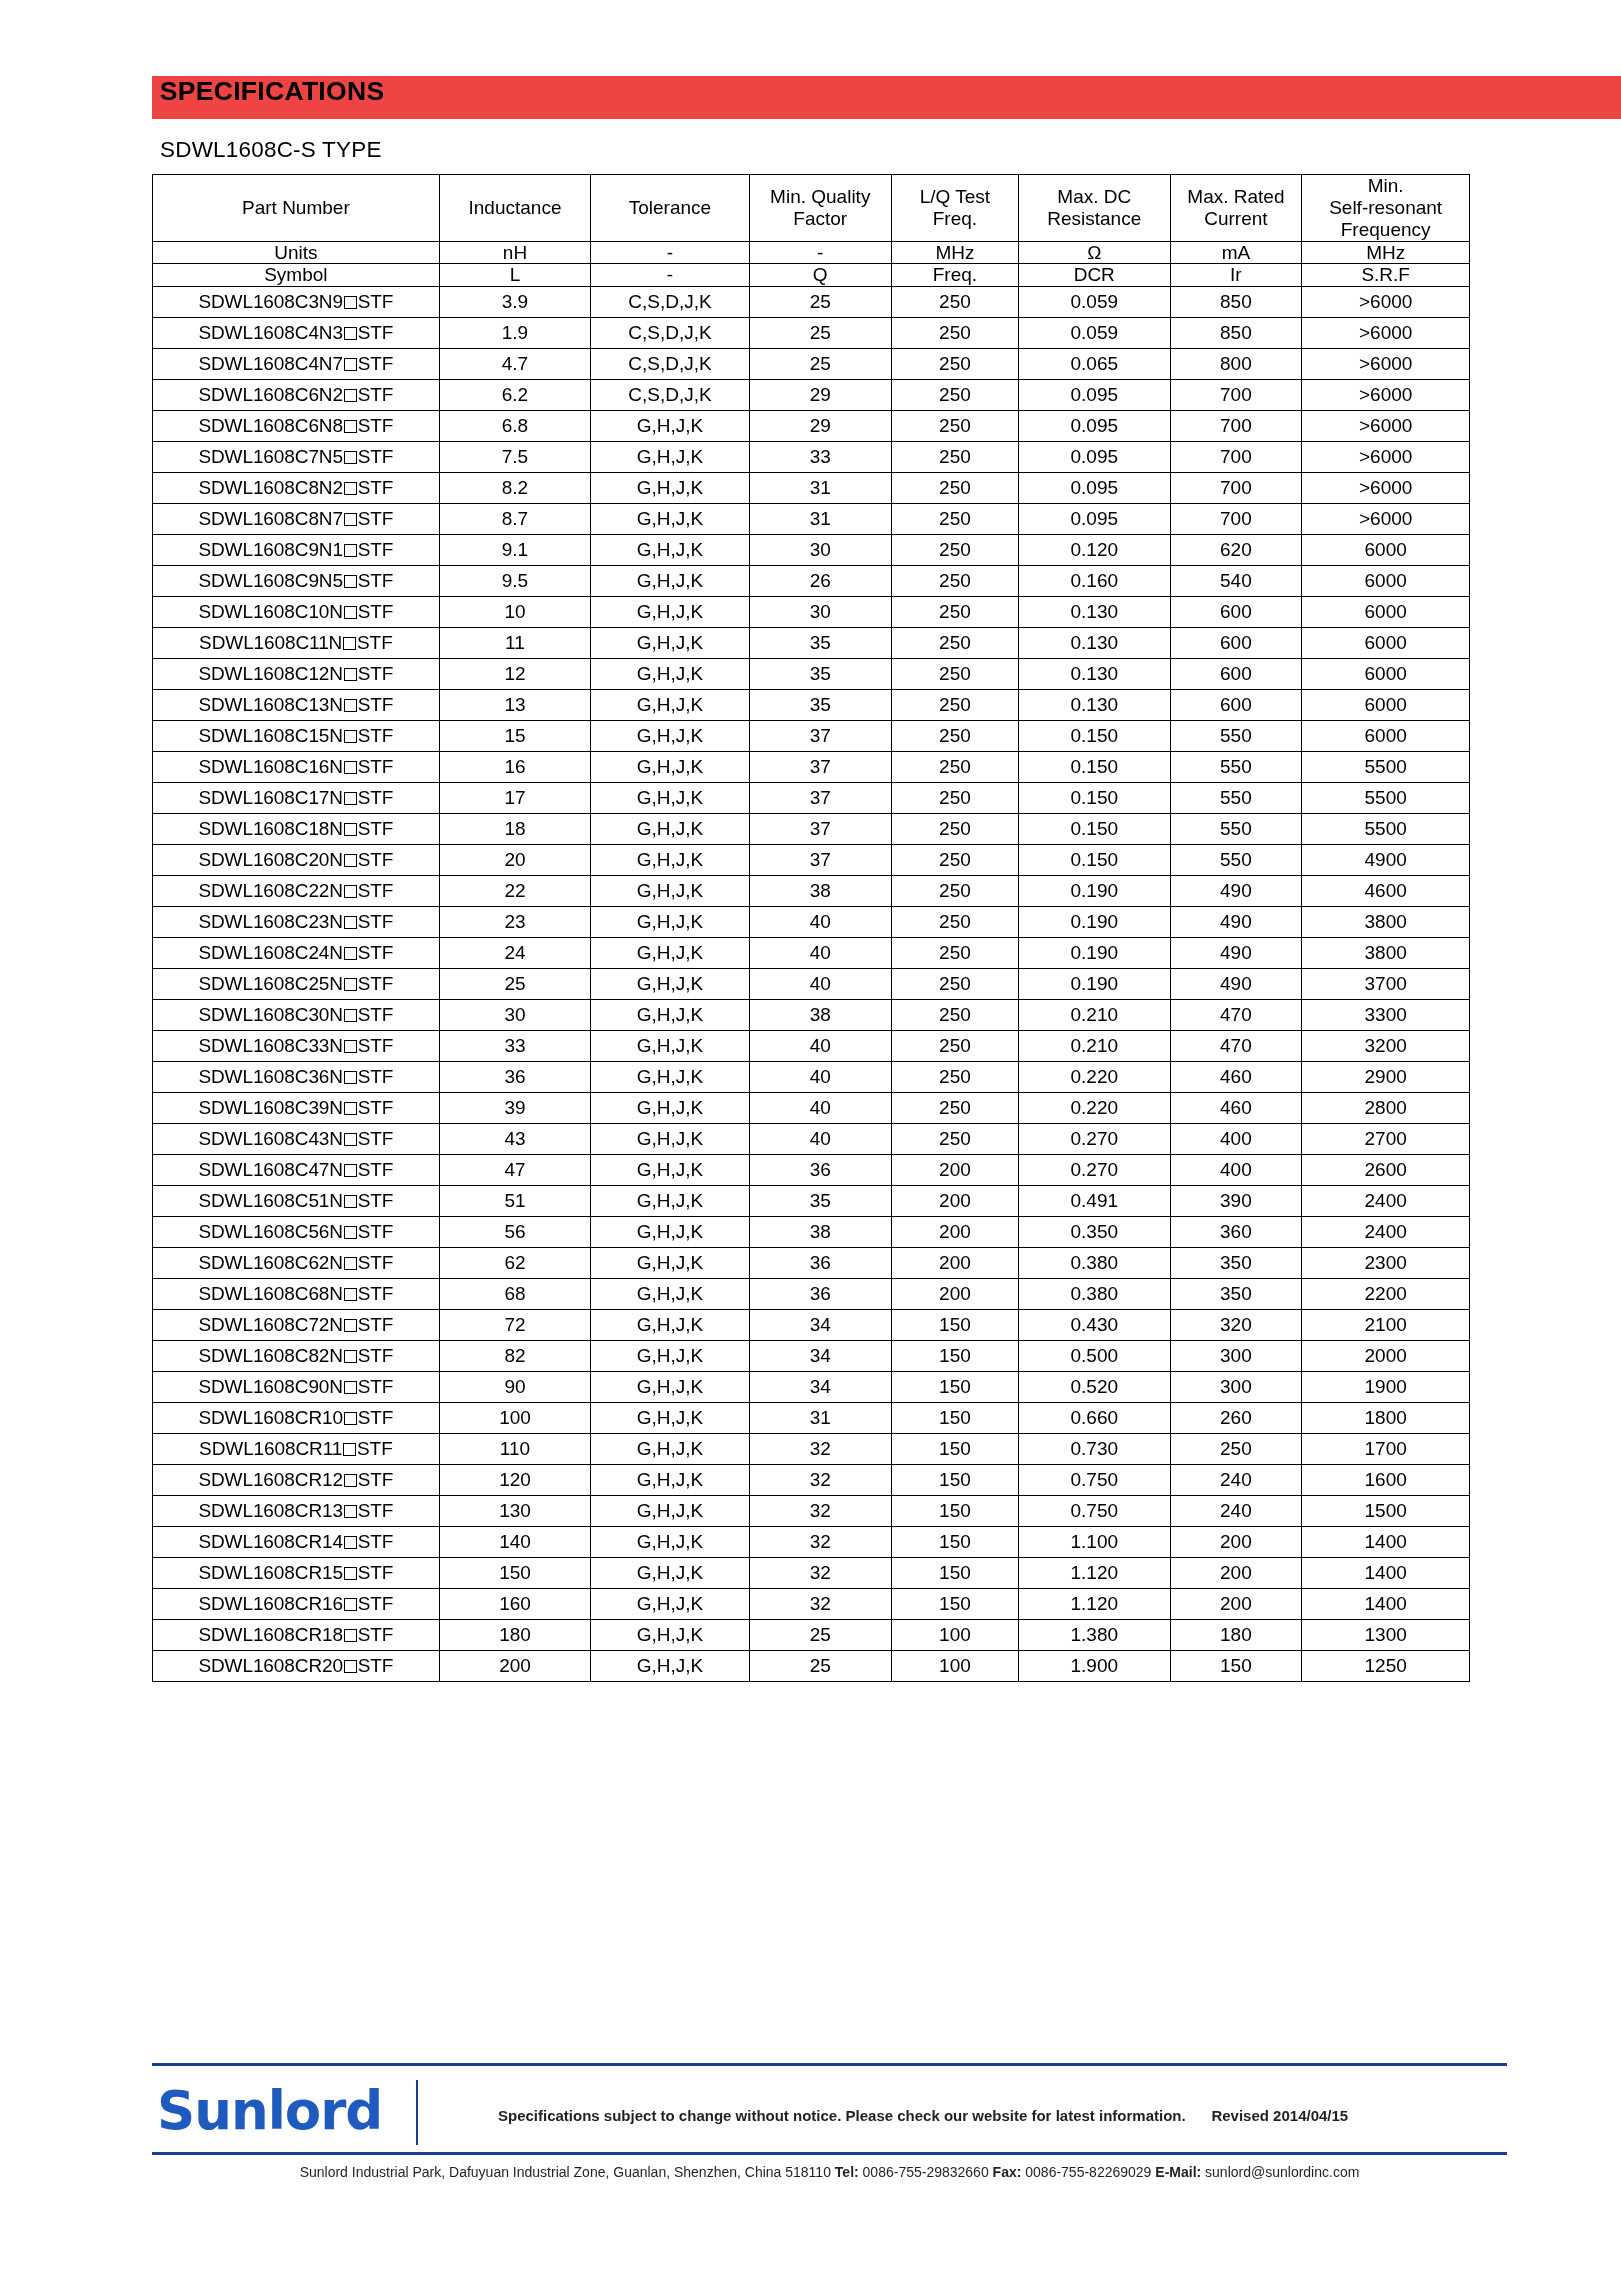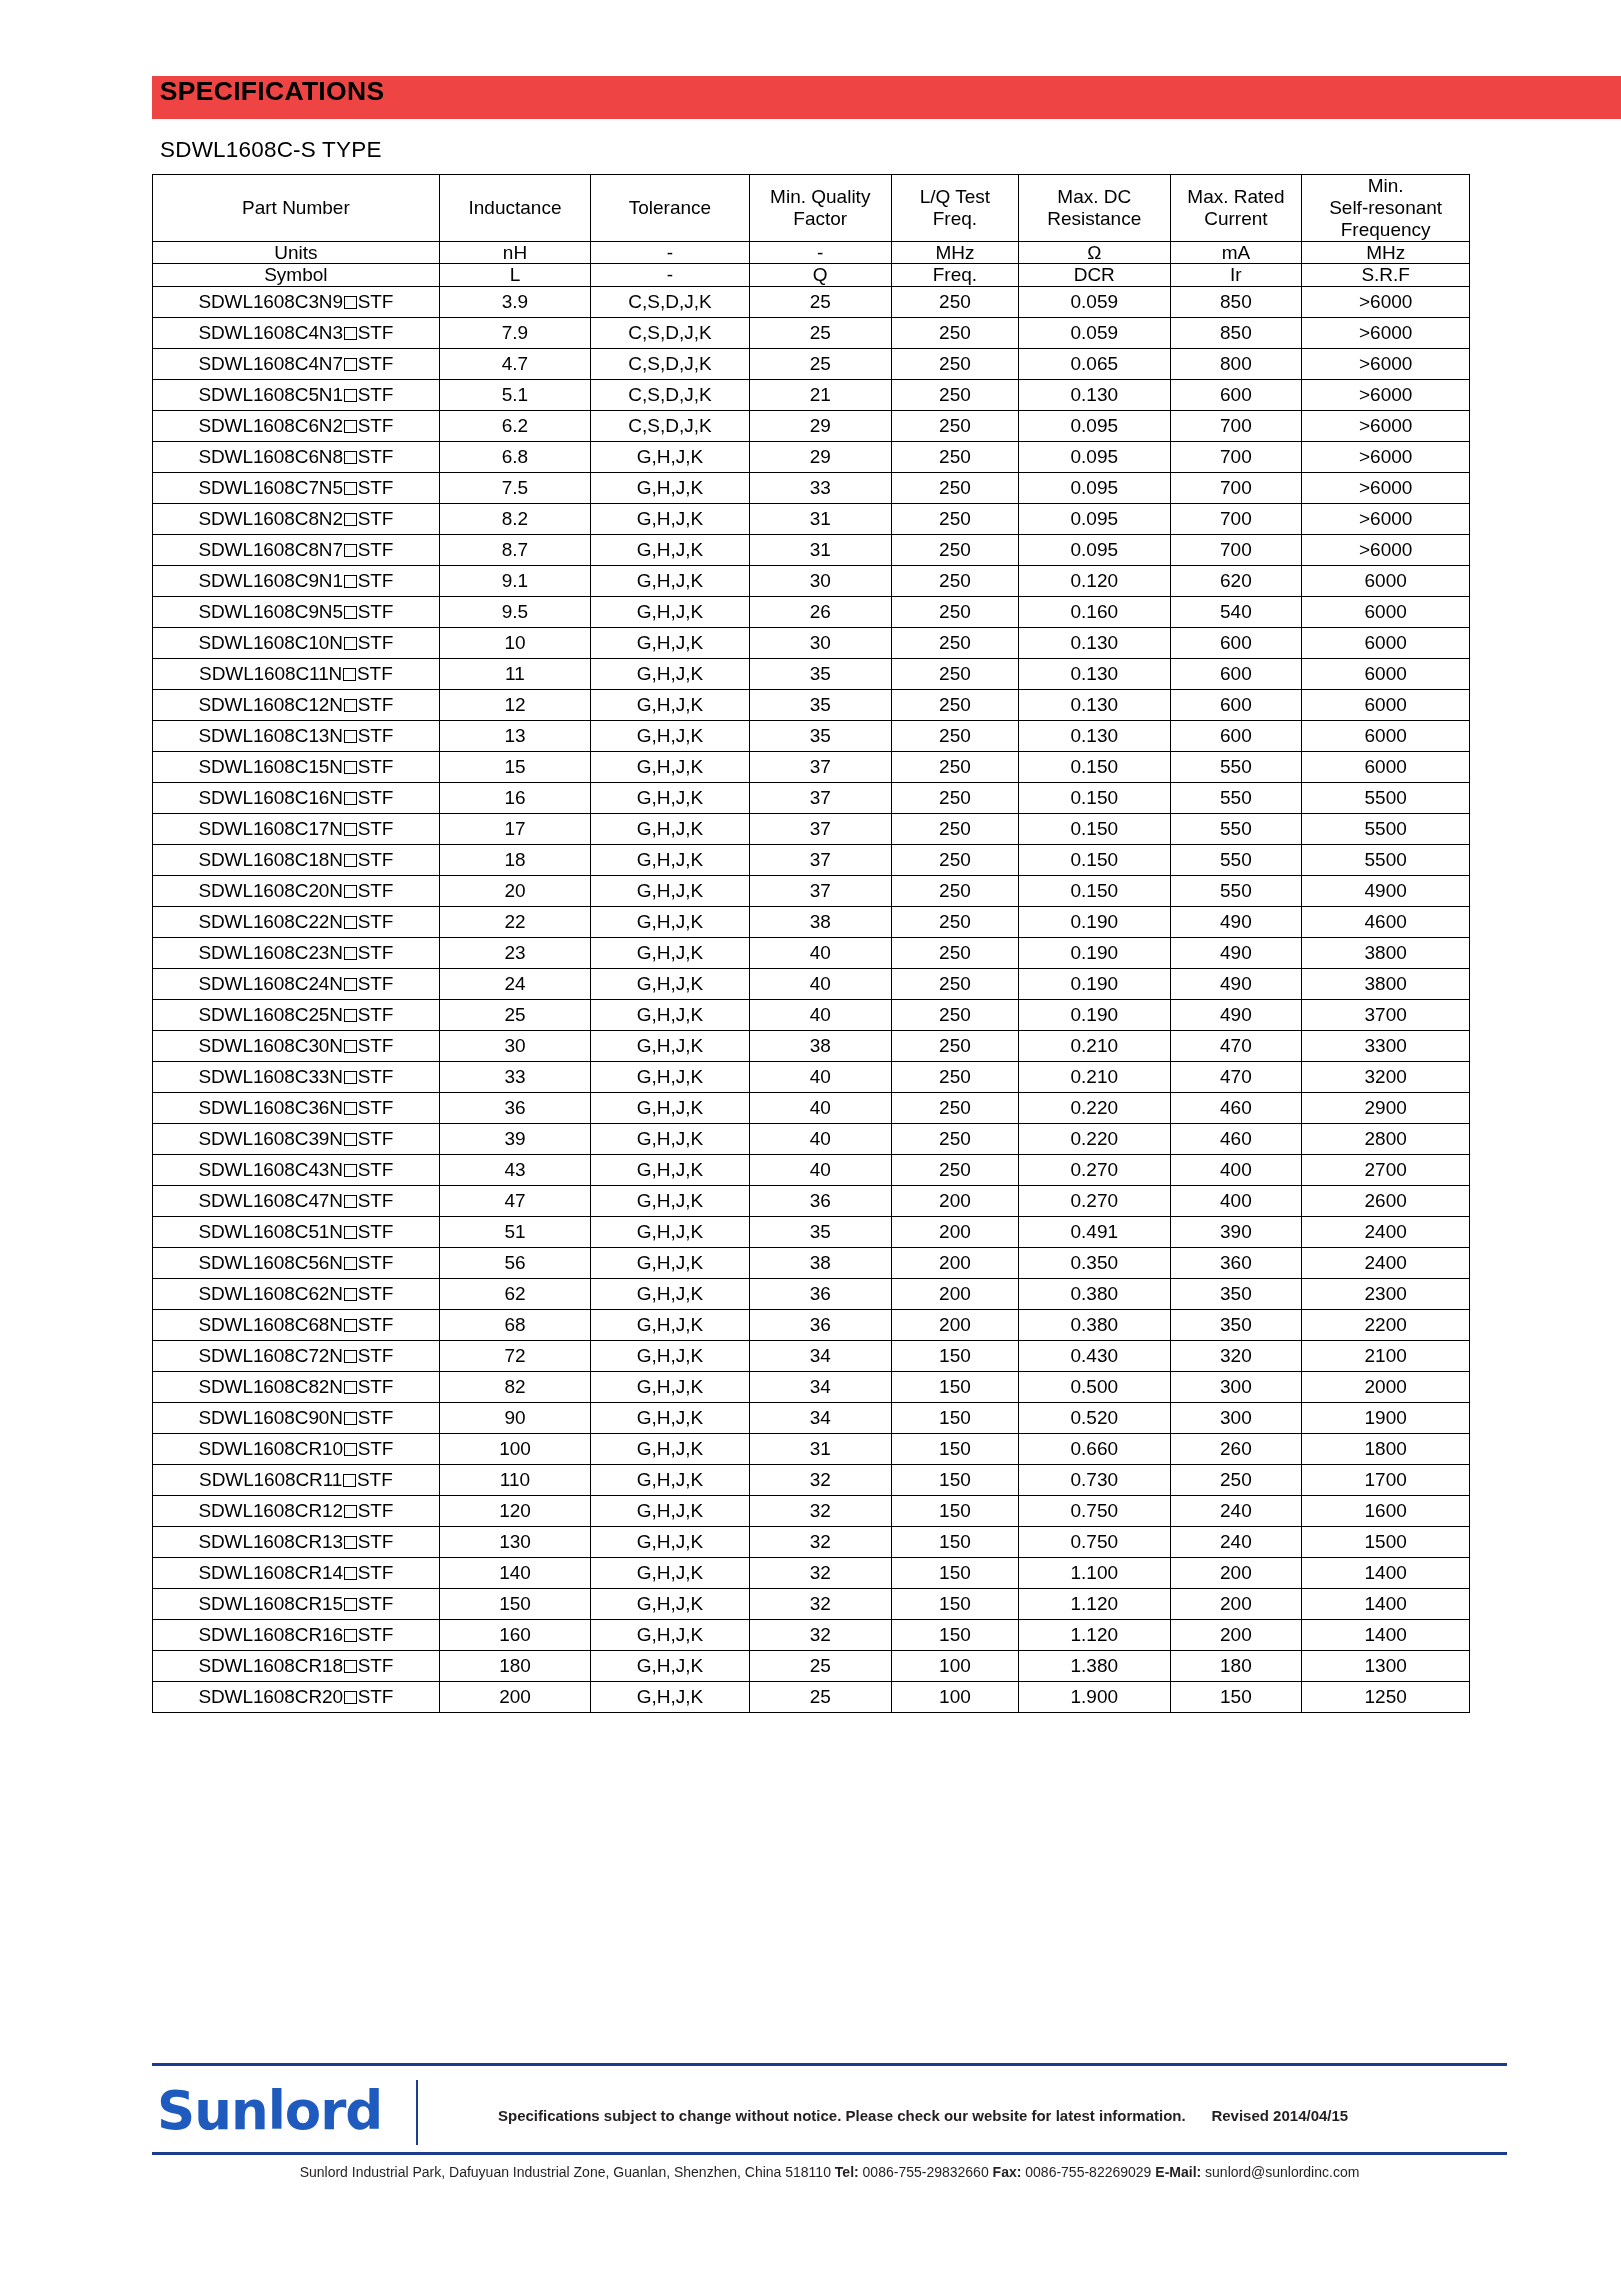--- a/index.html
+++ b/index.html
@@ -239,46 +239,36 @@
           <td>3.9</td>
           <td>C,S,D,J,K</td>
           <td>25</td>
           <td>250</td>
           <td>0.059</td>
           <td>850</td>
           <td>&gt;6000</td>
         </tr>
         <tr>
           <td class="part-cell"><span>SDWL1608C4N3</span><span class="sq"></span><span>STF</span></td>
-          <td>7.9</td>
+          <td>1.9</td>
           <td>C,S,D,J,K</td>
           <td>25</td>
           <td>250</td>
           <td>0.059</td>
           <td>850</td>
           <td>&gt;6000</td>
         </tr>
         <tr>
           <td class="part-cell"><span>SDWL1608C4N7</span><span class="sq"></span><span>STF</span></td>
           <td>4.7</td>
           <td>C,S,D,J,K</td>
           <td>25</td>
           <td>250</td>
           <td>0.065</td>
           <td>800</td>
-          <td>&gt;6000</td>
-        </tr>
-        <tr>
-          <td class="part-cell"><span>SDWL1608C5N1</span><span class="sq"></span><span>STF</span></td>
-          <td>5.1</td>
-          <td>C,S,D,J,K</td>
-          <td>21</td>
-          <td>250</td>
-          <td>0.130</td>
-          <td>600</td>
           <td>&gt;6000</td>
         </tr>
         <tr>
           <td class="part-cell"><span>SDWL1608C6N2</span><span class="sq"></span><span>STF</span></td>
           <td>6.2</td>
           <td>C,S,D,J,K</td>
           <td>29</td>
           <td>250</td>
           <td>0.095</td>
           <td>700</td>

